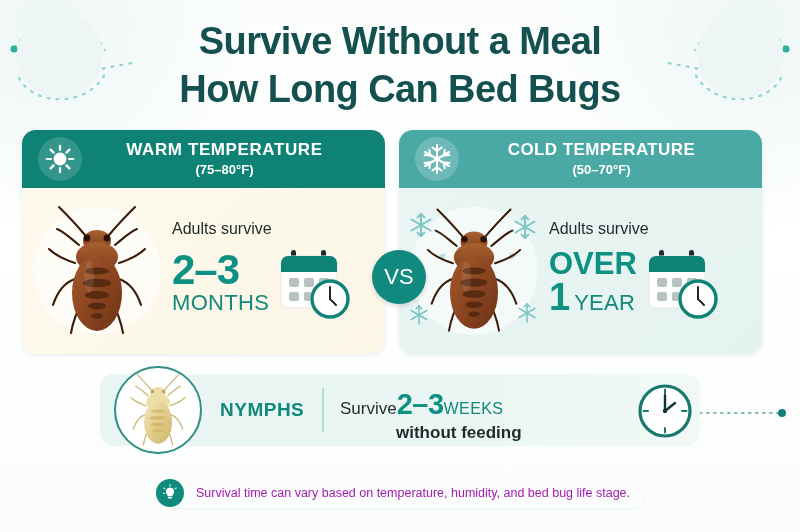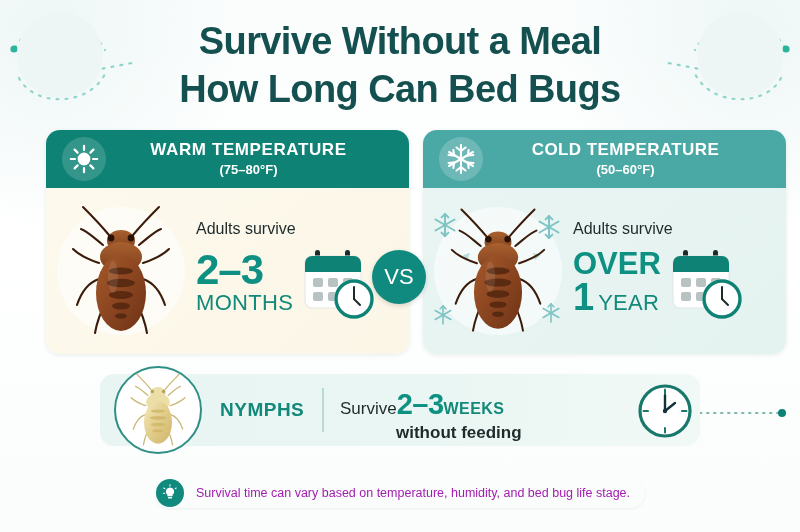--- a/index.html
+++ b/index.html
@@ -58,21 +58,21 @@
     font-size: 38px;
     font-weight: bold;
     line-height: 1.25;
     letter-spacing: -0.6px;
   }
 
   
   .cards-row {
     position: absolute;
     top: 130px;
-    left: 46px;
+    left: 22px;
     width: 740px;
     display: flex;
     gap: 14px;
   }
   .card {
     width: 363px;
     border-radius: 14px;
     overflow: hidden;
     box-shadow: 0 1px 4px rgba(20,80,79,0.10);
   }
@@ -256,21 +256,21 @@
   }
   .nymph-num {
     color: #0e9183;
     font-size: 29px;
     font-weight: bold;
     letter-spacing: -0.5px;
   }
   .nymph-unit {
     color: #13897a;
     font-size: 16px;
-    font-weight: bold;
+    font-weight: normal;
     letter-spacing: 0.4px;
   }
   .nymph-line2 {
     color: #1d2b2b;
     font-size: 17px;
     font-weight: bold;
     margin-top: 2px;
     padding-left: 56px;
   }
   .nymph-clock {
@@ -503,21 +503,21 @@
                 <path d="M23 19.5 L23.6 25"></path>
               <path d="M23 12.5 L28.4 12"></path>
                 <path d="M23 12.5 L23.6 7"></path>
               <path d="M9 19.5 L3.6 20"></path>
                 <path d="M9 19.5 L8.4 25"></path>
             </g>
           </svg>
         </div>
         <div class="hdr-text">
           <div class="hdr-title">COLD TEMPERATURE</div>
-          <div class="hdr-sub">(50–60°F)</div>
+          <div class="hdr-sub">(50–70°F)</div>
         </div>
       </div>
       <div class="card-body">
         <div class="bug-slot">
           <div class="bug-halo"></div>
           <svg width="150" height="160" viewBox="0 0 150 160" style="position:absolute">
             <g stroke="#7fc4c4" stroke-width="2" stroke-linecap="round" fill="none">
               <g transform="translate(22,34)">
                 <path d="M0 -11 L0 11"></path>
                   <path d="M-9.5 -5.5 L9.5 5.5"></path>

